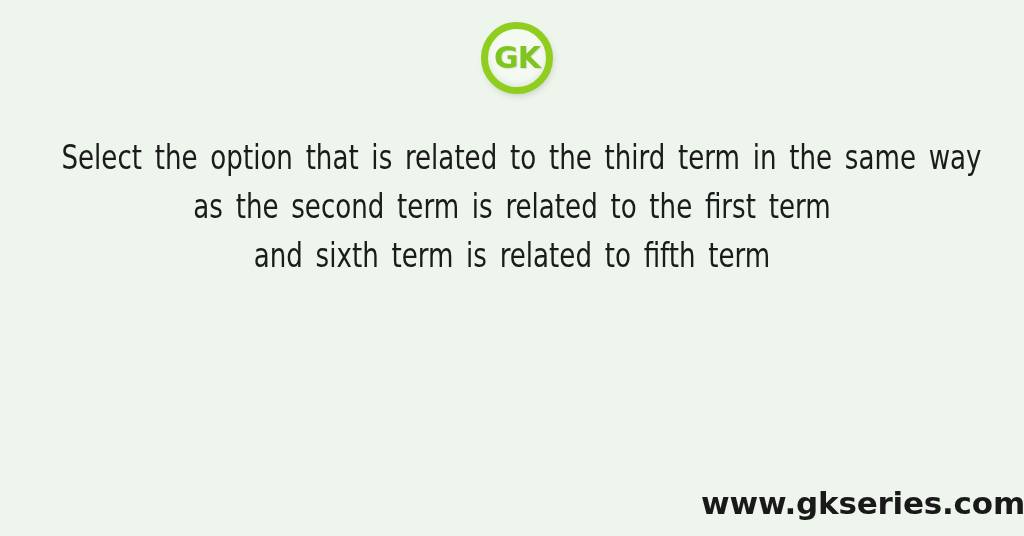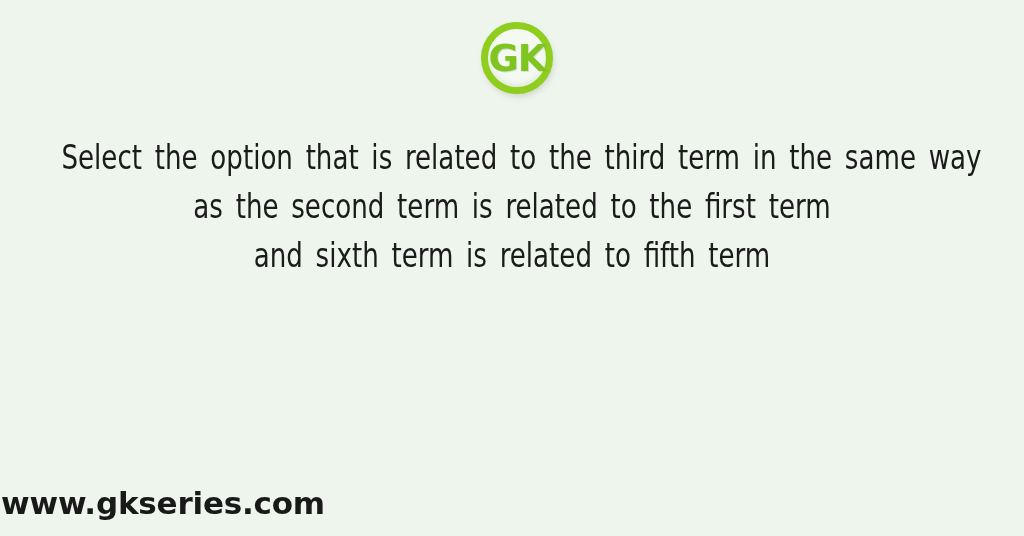--- a/index.html
+++ b/index.html
@@ -65,21 +65,21 @@
     position: absolute;
     left: 0;
     top: 0;
     width: 72px;
     height: 72px;
     display: flex;
     align-items: center;
     justify-content: center;
     font-family: "DejaVu Sans", sans-serif;
     font-weight: bold;
-    font-size: 37px;
+    font-size: 30px;
     letter-spacing: -1px;
     color: #7ec520;
     line-height: 1;
     text-shadow: 1px 1px 0 rgba(140,150,130,0.25);
   }
 
   
   .question {
     position: absolute;
     left: 0;
@@ -99,21 +99,21 @@
     display: block;
     white-space: nowrap;
   }
 
   
   .footer {
     position: absolute;
     left: 1px;
     top: 484px;
     width: 1024px;
-    text-align: left;
+    text-align: right;
   }
   .footer-url {
     display: inline-block;
     font-family: "DejaVu Sans", "Liberation Sans", sans-serif;
     font-weight: bold;
     font-size: 31px;
     line-height: 38px;
     color: #191919;
     letter-spacing: -0.2px;
   }

